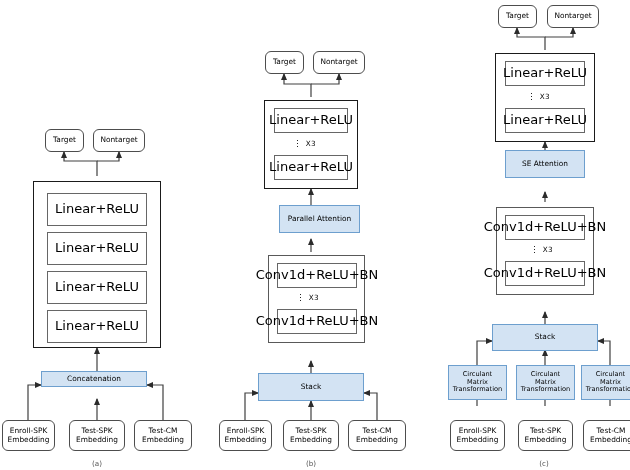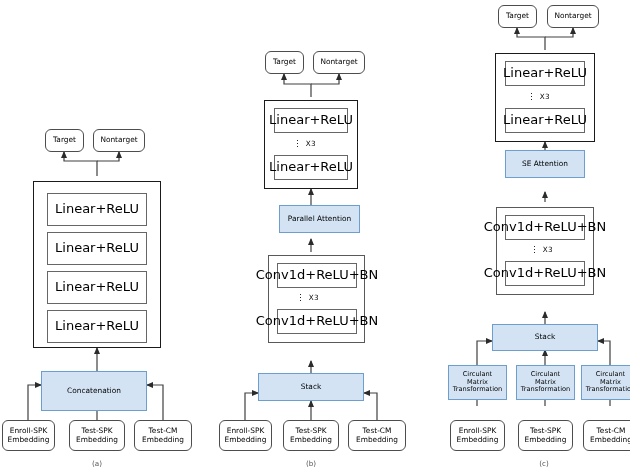--- a/index.html
+++ b/index.html
@@ -135,21 +135,21 @@
     <div class="node term" style="left:45px; top:129px; width:39px; height:23px;">Target</div>
     <div class="node term" style="left:93px; top:129px; width:52px; height:23px;">Nontarget</div>
 
     <div class="group" style="left:33px; top:181px; width:128px; height:167px;"></div>
 
     <div class="node layer" style="left:47px; top:193px; width:100px; height:33px;">Linear+ReLU</div>
     <div class="node layer" style="left:47px; top:232px; width:100px; height:33px;">Linear+ReLU</div>
     <div class="node layer" style="left:47px; top:271px; width:100px; height:33px;">Linear+ReLU</div>
     <div class="node layer" style="left:47px; top:310px; width:100px; height:33px;">Linear+ReLU</div>
 
-    <div class="node blue" style="left:41px; top:371px; width:106px; height:40px;">Concatenation</div>
+    <div class="node blue" style="left:41px; top:371px; width:106px; height:16px;">Concatenation</div>
 
     <div class="node term" style="left:2px; top:420px; width:53px; height:31px;">Enroll-SPK
 Embedding</div>
     <div class="node term" style="left:69px; top:420px; width:56px; height:31px;">Test-SPK
 Embedding</div>
     <div class="node term" style="left:134px; top:420px; width:58px; height:31px;">Test-CM
 Embedding</div>
 
     <div class="caption" style="left:67px; top:459px; width:60px;">(a)</div>
   </div>

